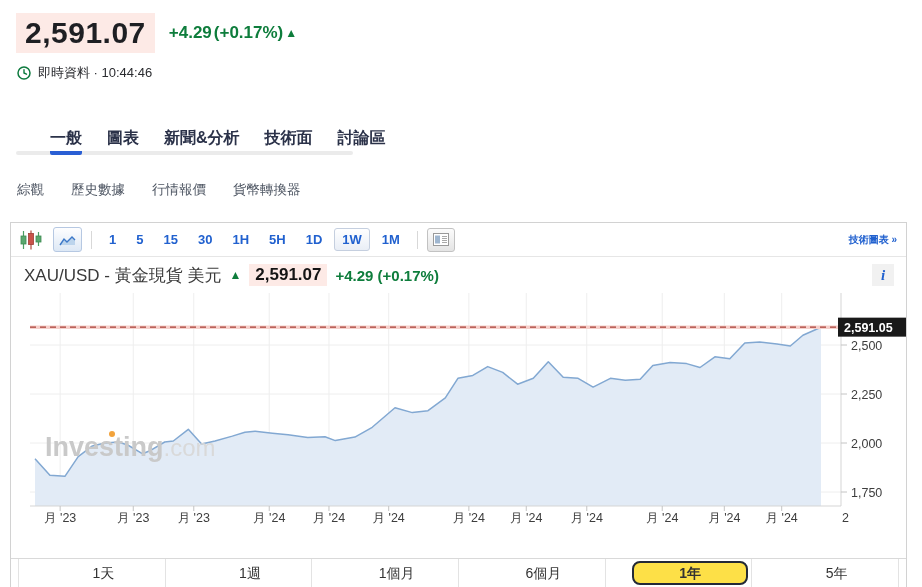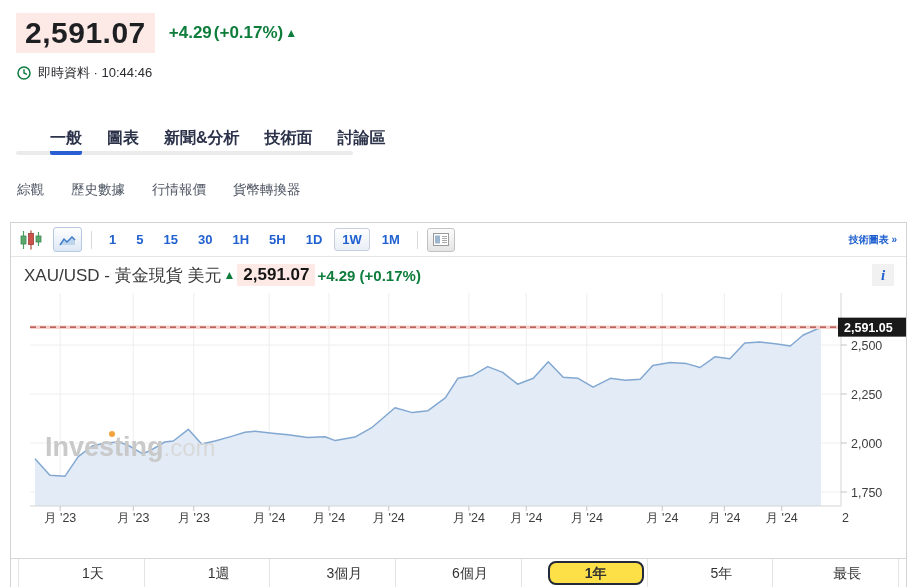--- a/index.html
+++ b/index.html
@@ -28,21 +28,21 @@
   #toolbar{height:33px;border-bottom:1px solid #e6e6e6;display:flex;align-items:center;padding:0 9px;}
   .tb-sep{width:1px;height:18px;background:#d8d8d8;margin:0 9px;}
   .icon-btn{display:flex;align-items:center;justify-content:center;cursor:pointer;}
   .area-btn{width:27px;height:23px;border:1px solid #b6c8e2;border-radius:3px;background:linear-gradient(#fefeff,#dde8f5);margin-left:10px;}
   .news-btn{width:26px;height:22px;border:1px solid #c2c2c2;border-radius:3px;background:linear-gradient(#fcfcfc,#e4e4e4);}
   #intervals{display:flex;align-items:center;gap:4px;}
   .interval{color:#2161cf;font-weight:700;font-size:13px;padding:3px 7px;border:1px solid transparent;border-radius:3px;cursor:pointer;}
   .interval.active{border-color:#c5cfdf;background:linear-gradient(#ffffff,#e9eef6);text-align:right;}
   .tech-link{margin-left:auto;color:#2161cf;font-size:10px;font-weight:700;text-decoration:none;cursor:pointer;}
 
-  #title-row{height:36px;display:flex;align-items:center;padding:0 13px;gap:2px;font-size:17px;position:relative;}
+  #title-row{height:36px;display:flex;align-items:center;padding:0 13px;gap:8px;font-size:17px;position:relative;}
   .instr{color:#3a3a3a;}
   .t-arrow{color:#0e7d3c;font-size:12px;}
   .t-price{font-weight:700;background:#fdeae6;padding:1px 6px;color:#151515;}
   .t-change{color:#0e7d3c;font-weight:700;font-size:15px;}
   .info-btn{position:absolute;right:12px;top:7px;width:22px;height:22px;background:#f1f1f1;display:flex;align-items:center;justify-content:center;
             font-family:"Liberation Serif",serif;font-style:italic;font-weight:700;color:#2161cf;font-size:15px;cursor:pointer;}
 
   #chart-wrap{position:relative;height:266px;}
   #chart-svg{display:block;}
 
@@ -218,28 +218,25 @@
   </div>
 
   <div id="footer">
       <div class="range-cell">
         <span class="range-label">1天</span>
       </div>
       <div class="range-cell">
         <span class="range-label">1週</span>
       </div>
       <div class="range-cell">
-        <span class="range-label">3個月</span>
+        <span class="range-label">1個月</span>
       </div>
       <div class="range-cell">
         <span class="range-label">6個月</span>
       </div>
       <div class="range-cell active">
         <div class="range-pill">1年</div>
       </div>
       <div class="range-cell">
         <span class="range-label">5年</span>
       </div>
-      <div class="range-cell">
-        <span class="range-label">最長</span>
-      </div>
     </div>
 </div>
 
 </body></html>

